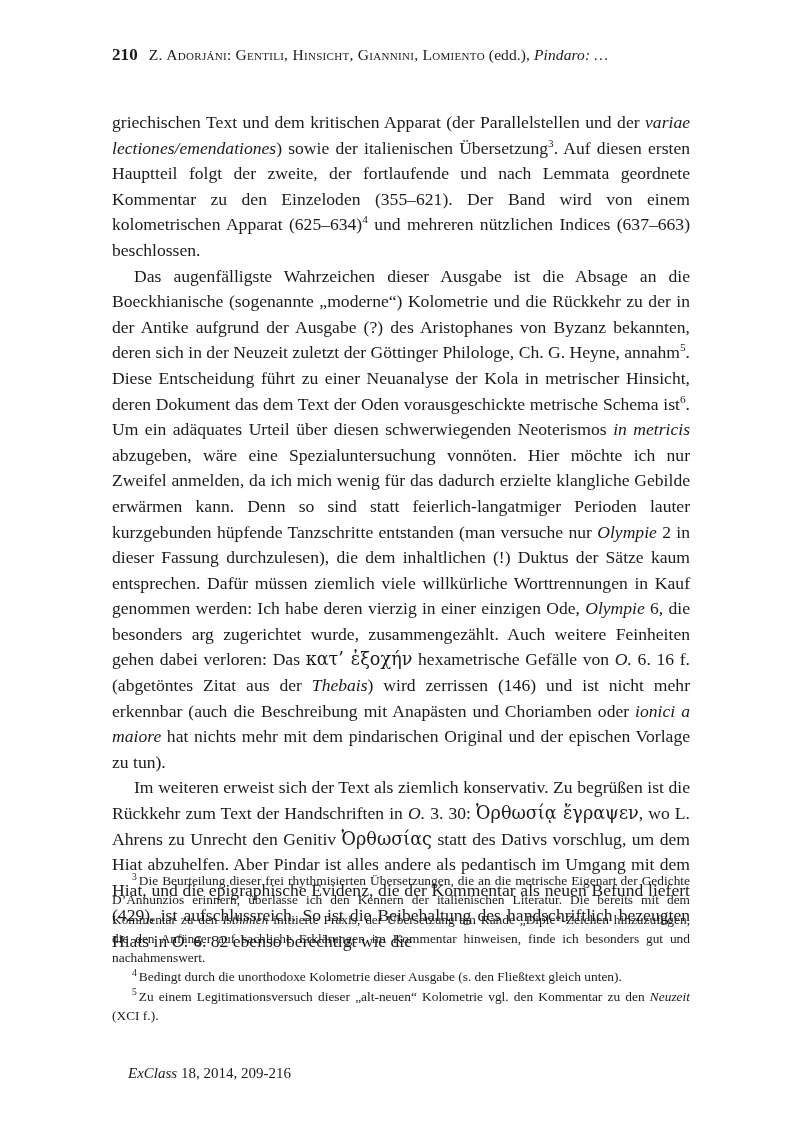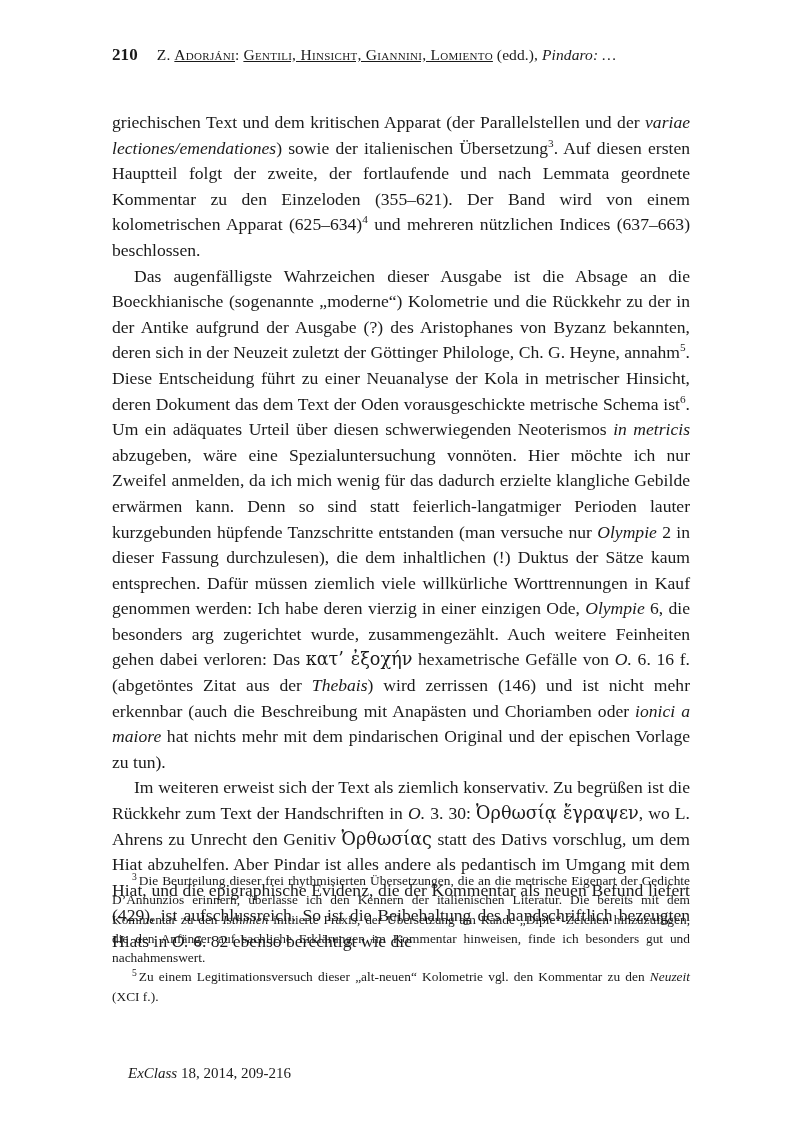--- a/index.html
+++ b/index.html
@@ -30,26 +30,25 @@
     top: 44px;
     width: 584px;
     font-size: 15.5px;
     line-height: 22px;
     white-space: nowrap;
     letter-spacing: 0.1px;
   }
   .folio {
     font-weight: bold;
     font-size: 17px;
-    margin-right: 19px;
+    margin-right: 11px;
   }
   .smallcaps {
     font-variant: small-caps;
     letter-spacing: 0.3px;
-    text-decoration: underline;
   }
   .head-title {
     font-style: italic;
   }
 
   
   .body-block {
     position: absolute;
     left: 112px;
     top: 110px;
@@ -120,20 +119,21 @@
   </div>
 
   <div class="body-block" id="body-block">
       <p class="para"><span>griechischen Text und dem kritischen Apparat (der Parallelstellen und der </span><span class="it">variae lectiones/emendationes</span><span>) sowie der italienischen Übersetzung</span><sup class="fn">3</sup><span>. Auf diesen ersten Hauptteil folgt der zweite, der fortlaufende und nach Lemmata geordnete Kommentar zu den Einzeloden (355–621). Der Band wird von einem kolometrischen Apparat (625–634)</span><sup class="fn">4</sup><span> und mehreren nützlichen Indices (637–663) beschlossen.</span></p>
       <p class="para indent"><span>Das augenfälligste Wahrzeichen dieser Ausgabe ist die Absage an die Boeckhianische (sogenannte „moderne“) Kolometrie und die Rückkehr zu der in der Antike aufgrund der Ausgabe (?) des Aristophanes von Byzanz bekannten, deren sich in der Neuzeit zuletzt der Göttinger Philologe, Ch. G. Heyne, annahm</span><sup class="fn">5</sup><span>. Diese Entscheidung führt zu einer Neuanalyse der Kola in metrischer Hinsicht, deren Dokument das dem Text der Oden vorausgeschickte metrische Schema ist</span><sup class="fn">6</sup><span>. Um ein adäquates Urteil über diesen schwerwiegenden Neoterismos </span><span class="it">in metricis</span><span> abzugeben, wäre eine Spezialuntersuchung vonnöten. Hier möchte ich nur Zweifel anmelden, da ich mich wenig für das dadurch erzielte klangliche Gebilde erwärmen kann. Denn so sind statt feierlich-langatmiger Perioden lauter kurzgebunden hüpfende Tanzschritte entstanden (man versuche nur </span><span class="it">Olympie</span><span> 2 in dieser Fassung durchzulesen), die dem inhaltlichen (!) Duktus der Sätze kaum entsprechen. Dafür müssen ziemlich viele willkürliche Worttrennungen in Kauf genommen werden: Ich habe deren vierzig in einer einzigen Ode, </span><span class="it">Olympie</span><span> 6, die besonders arg zugerichtet wurde, zusammengezählt. Auch weitere Feinheiten gehen dabei verloren: Das </span><span class="grk">κατ’ ἐξοχήν</span><span> hexametrische Gefälle von </span><span class="it">O.</span><span> 6. 16 f. (abgetöntes Zitat aus der </span><span class="it">Thebais</span><span>) wird zerrissen (146) und ist nicht mehr erkennbar (auch die Beschreibung mit Anapästen und Choriamben oder </span><span class="it">ionici a maiore</span><span> hat nichts mehr mit dem pindarischen Original und der epischen Vorlage zu tun).</span></p>
       <p class="para indent"><span>Im weiteren erweist sich der Text als ziemlich konservativ. Zu begrüßen ist die Rückkehr zum Text der Handschriften in </span><span class="it">O.</span><span> 3. 30: </span><span class="grk">Ὀρθωσίᾳ ἔγραψεν</span><span>, wo L. Ahrens zu Unrecht den Genitiv </span><span class="grk">Ὀρθωσίας</span><span> statt des Dativs vorschlug, um dem Hiat abzuhelfen. Aber Pindar ist alles andere als pedantisch im Umgang mit dem Hiat, und die epigraphische Evidenz, die der Kommentar als neuen Befund liefert (429), ist aufschlussreich. So ist die Beibehaltung des handschriftlich bezeugten Hiats in </span><span class="it">O.</span><span> 6. 82 ebenso berechtigt wie die</span></p>
     </div>
 
   <div class="footnotes" id="footnotes-block">
       <p class="fnote"><sup>3</sup><span>Die Beurteilung dieser frei rhythmisierten Übersetzungen, die an die metrische Eigenart der Gedichte D’Annunzios erinnern, überlasse ich den Kennern der italienischen Literatur. Die bereits mit dem Kommentar zu den </span><span class="it">Isthmien</span><span> initiierte Praxis, der Übersetzung am Rande „Diple“-Zeichen hinzuzufügen, die den Anfänger auf sachliche Erklärungen im Kommentar hinweisen, finde ich besonders gut und nachahmenswert.</span></p>
+      <p class="fnote"><sup>4</sup><span>Bedingt durch die unorthodoxe Kolometrie dieser Ausgabe (s. den Fließtext gleich unten).</span></p>
       <p class="fnote"><sup>5</sup><span>Zu einem Legitimationsversuch dieser „alt-neuen“ Kolometrie vgl. den Kommentar zu den </span><span class="it">Neuzeit</span><span> (XCI f.).</span></p>
     </div>
 
   <div class="footer">
     <span class="jrn">ExClass</span><span> 18, 2014, 209-216</span>
   </div>
 
 </div>
 
 </body></html>

